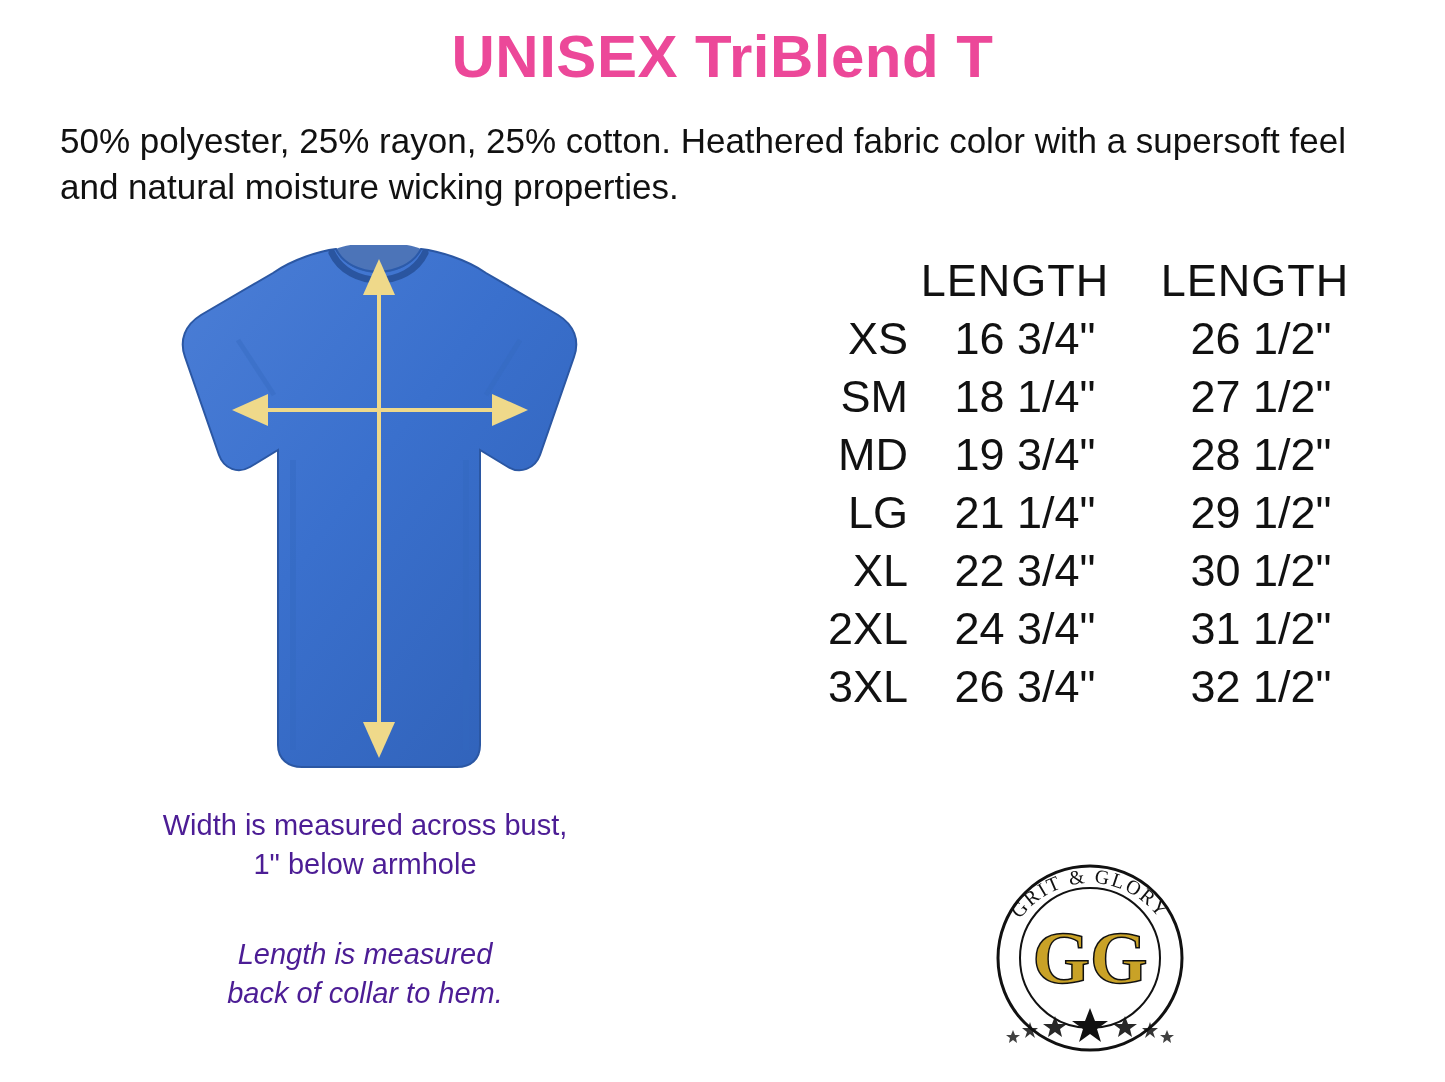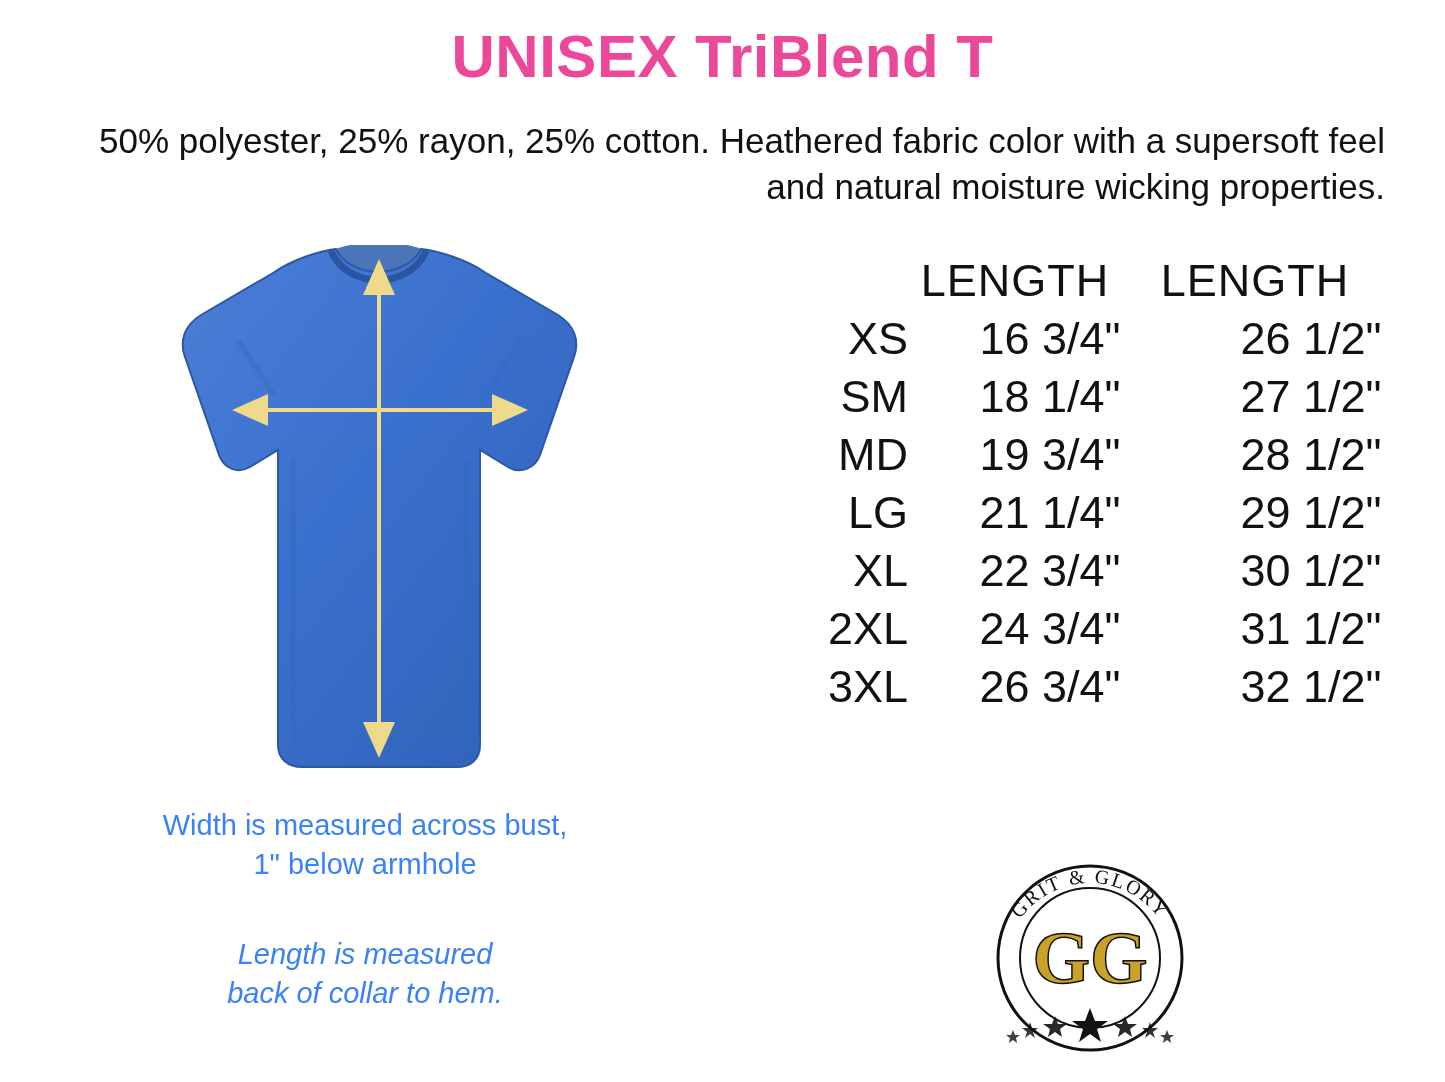--- a/index.html
+++ b/index.html
@@ -32,42 +32,42 @@
     font-weight: 700;
     letter-spacing: 0.5px;
     color: #ec4899;
     white-space: nowrap;
   }
   .subtitle {
     position: absolute;
     top: 118px;
     left: 60px;
     width: 1325px;
-    text-align: right;
+    text-align: left;
     font-size: 35px;
     line-height: 1.32;
     color: #111111;
   }
 
   
   .shirt-wrap {
     position: absolute;
     left: 88px;
     top: 245px;
     width: 590px;
     height: 540px;
   }
   .shirt-svg { display: block; }
 
   .measure-note {
     position: absolute;
     text-align: center;
     font-size: 29px;
     line-height: 1.35;
-    color: #3b82f6;
+    color: #4c1d95;
     width: 620px;
     left: 55px;
   }
   .note-width { top: 806px; }
   .note-length { top: 935px; font-style: italic; }
 
   
   .table {
     position: absolute;
     left: 790px;
@@ -88,21 +88,20 @@
   }
   .th-length {
     width: 250px; flex: 0 0 250px;
     text-align: center;
   }
   .row {
     display: flex;
     align-items: baseline;
     font-size: 45px;
     margin-bottom: 6px;
-    gap: 25px;
   }
   .c-size {
     width: 118px; flex: 0 0 118px;
     text-align: right;
     padding-right: 6px;
     white-space: nowrap;
   }
   .c-width {
     width: 222px; flex: 0 0 222px;
     text-align: center;

